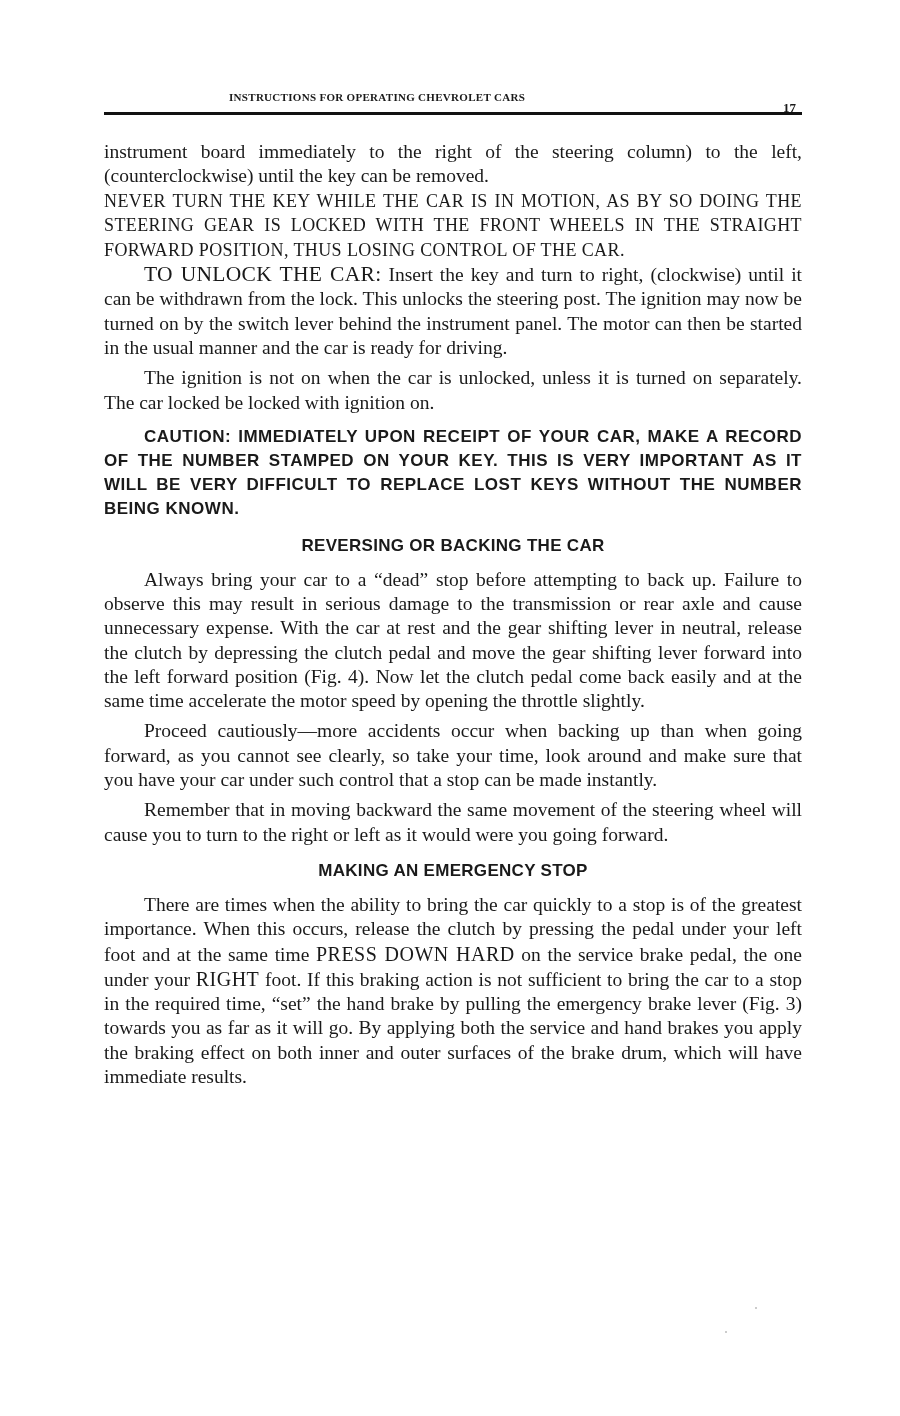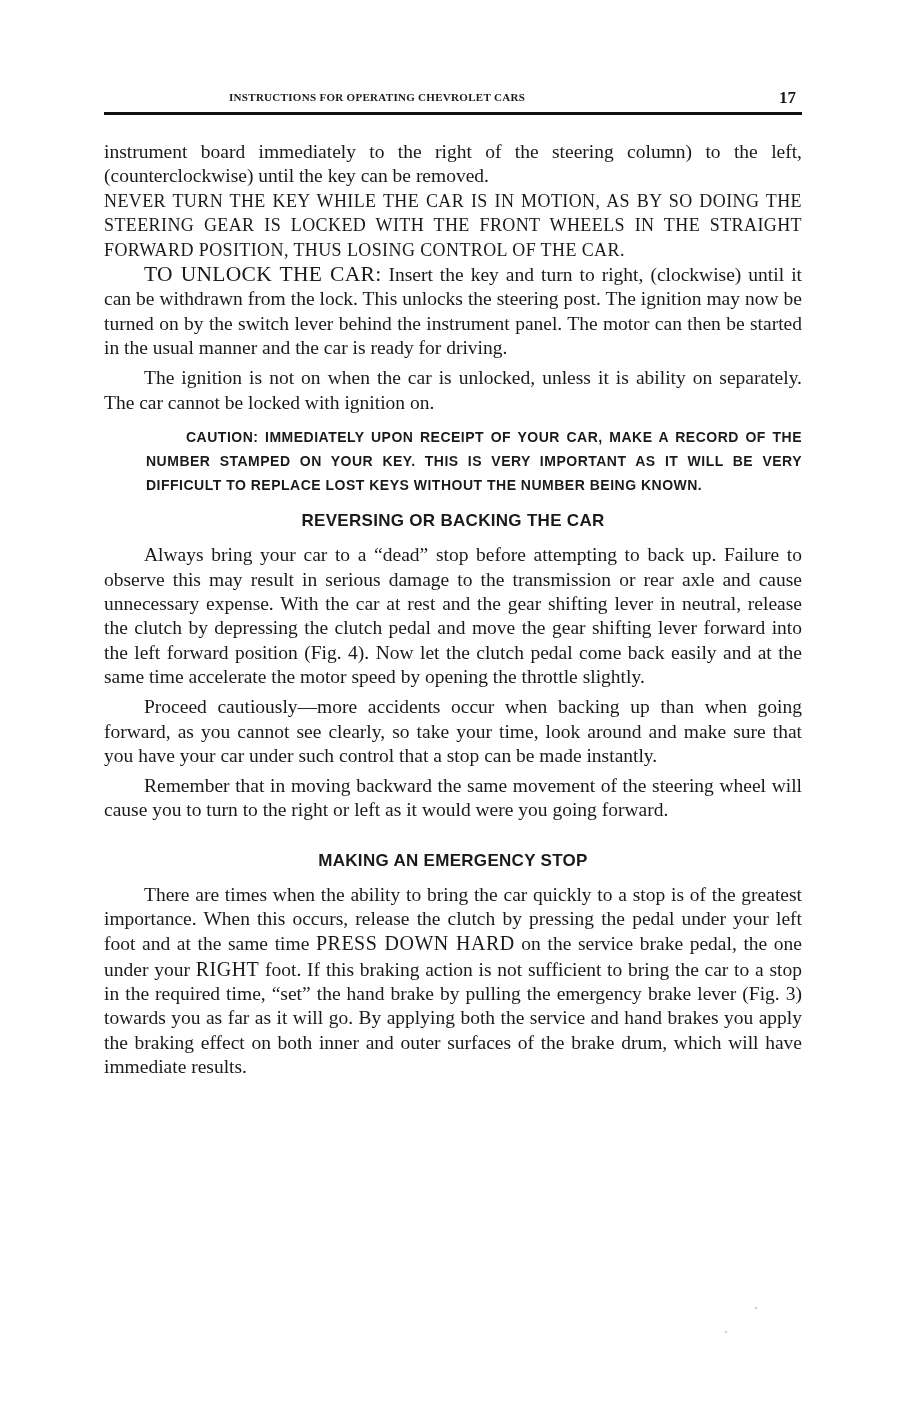--- a/index.html
+++ b/index.html
@@ -1,48 +1,48 @@
 <!DOCTYPE html>
 <html><head>
 <meta charset="utf-8">
 <style>
   html, body { margin: 0; padding: 0; background: #ffffff; }
   body { width: 900px; height: 1416px; position: relative; overflow: hidden; color: #1a1a1a; font-family: "Liberation Serif", "DejaVu Serif", serif; }
   .page { position: absolute; left: 104px; top: 88px; width: 698px; }
   .running-head { position: relative; height: 24px; border-bottom: 3px solid #111; }
   .running-title { position: absolute; left: 125px; top: 3px; font-size: 11px; font-weight: bold; letter-spacing: 0.3px; }
-  .page-number { position: absolute; right: 6px; top: 0px; font-size: 17px; font-weight: bold; }
+  .page-number { position: absolute; right: 6px; top: 12px; font-size: 13px; font-weight: bold; }
   .body-text { position: absolute; top: 52px; left: 0; width: 698px; }
   p { margin: 0; font-size: 19.5px; line-height: 24.3px; text-align: justify; text-align-last: auto; }
   p.indent { text-indent: 40px; }
   p.caps { font-size: 18px; line-height: 24.5px; letter-spacing: 0.4px; }
-  p.caution { font-family: "Liberation Sans", "DejaVu Sans", sans-serif; font-weight: bold; font-size: 14px; line-height: 24.2px; letter-spacing: 0.5px; margin-top: 10px; margin-left: 42px; }
+  p.caution { font-family: "Liberation Sans", "DejaVu Sans", sans-serif; font-weight: bold; font-size: 17px; line-height: 24.2px; letter-spacing: 0.5px; margin-top: 10px; }
   .smallcaps { font-size: 20px; letter-spacing: 0.5px; }
   h2 { margin: 0; text-align: center; font-family: "Liberation Sans", "DejaVu Sans", sans-serif; font-weight: bold; font-size: 17px; letter-spacing: 0.3px; }
   h2.reversing { margin-top: 14px; margin-bottom: 12px; text-align: center; }
-  h2.emergency { margin-top: 28px; margin-bottom: 12px; }
+  h2.emergency { margin-top: 14px; margin-bottom: 12px; }
   .gap { margin-top: 6px; }
   .speck { position: absolute; width: 2px; height: 2px; background: #bbb; border-radius: 1px; }
 </style>
 </head>
 <body>
 
 <div class="page">
   <div class="running-head">
     <span class="running-title">INSTRUCTIONS FOR OPERATING CHEVROLET CARS</span>
     <span class="page-number">17</span>
   </div>
 
   <div class="body-text">
     <p>instrument board immediately to the right of the steering column) to the left, (counterclockwise) until the key can be removed.</p>
     <p class="caps">NEVER TURN THE KEY WHILE THE CAR IS IN MOTION, AS BY SO DOING THE STEERING GEAR IS LOCKED WITH THE FRONT WHEELS IN THE STRAIGHT FORWARD POSITION, THUS LOSING CONTROL OF THE CAR.</p>
 
     <p class="indent"><span class="caps-inline" style="font-size:21.5px;letter-spacing:0.3px;">TO UNLOCK THE CAR:</span><span> Insert the key and turn to right, (clockwise) until it can be withdrawn from the lock. This unlocks the steering post. The ignition may now be turned on by the switch lever behind the instrument panel. The motor can then be started in the usual manner and the car is ready for driving.</span></p>
 
-    <p class="indent gap">The ignition is not on when the car is unlocked, unless it is ability on separately. The car cannot be locked with ignition on.</p>
+    <p class="indent gap">The ignition is not on when the car is unlocked, unless it is turned on separately. The car locked be locked with ignition on.</p>
 
     <p class="caution indent">CAUTION: IMMEDIATELY UPON RECEIPT OF YOUR CAR, MAKE A RECORD OF THE NUMBER STAMPED ON YOUR KEY. THIS IS VERY IMPORTANT AS IT WILL BE VERY DIFFICULT TO REPLACE LOST KEYS WITHOUT THE NUMBER BEING KNOWN.</p>
 
     <h2 class="reversing">REVERSING OR BACKING THE CAR</h2>
     <p class="indent">Always bring your car to a “dead” stop before attempting to back up. Failure to observe this may result in serious damage to the transmission or rear axle and cause unnecessary expense. With the car at rest and the gear shifting lever in neutral, release the clutch by depressing the clutch pedal and move the gear shifting lever forward into the left forward position (Fig. 4). Now let the clutch pedal come back easily and at the same time accelerate the motor speed by opening the throttle slightly.</p>
     <p class="indent gap">Proceed cautiously—more accidents occur when backing up than when going forward, as you cannot see clearly, so take your time, look around and make sure that you have your car under such control that a stop can be made instantly.</p>
     <p class="indent gap">Remember that in moving backward the same movement of the steering wheel will cause you to turn to the right or left as it would were you going forward.</p>
 
     <h2 class="emergency">MAKING AN EMERGENCY STOP</h2>
     <p class="indent"><span>There are times when the ability to bring the car quickly to a stop is of the greatest importance. When this occurs, release the clutch by pressing the pedal under your left foot and at the same time </span><span class="smallcaps">PRESS DOWN HARD</span><span> on the service brake pedal, the one under your </span><span class="smallcaps">RIGHT</span><span> foot. If this braking action is not sufficient to bring the car to a stop in the required time, “set” the hand brake by pulling the emergency brake lever (Fig. 3) towards you as far as it will go. By applying both the service and hand brakes you apply the braking effect on both inner and outer surfaces of the brake drum, which will have immediate results.</span></p>

